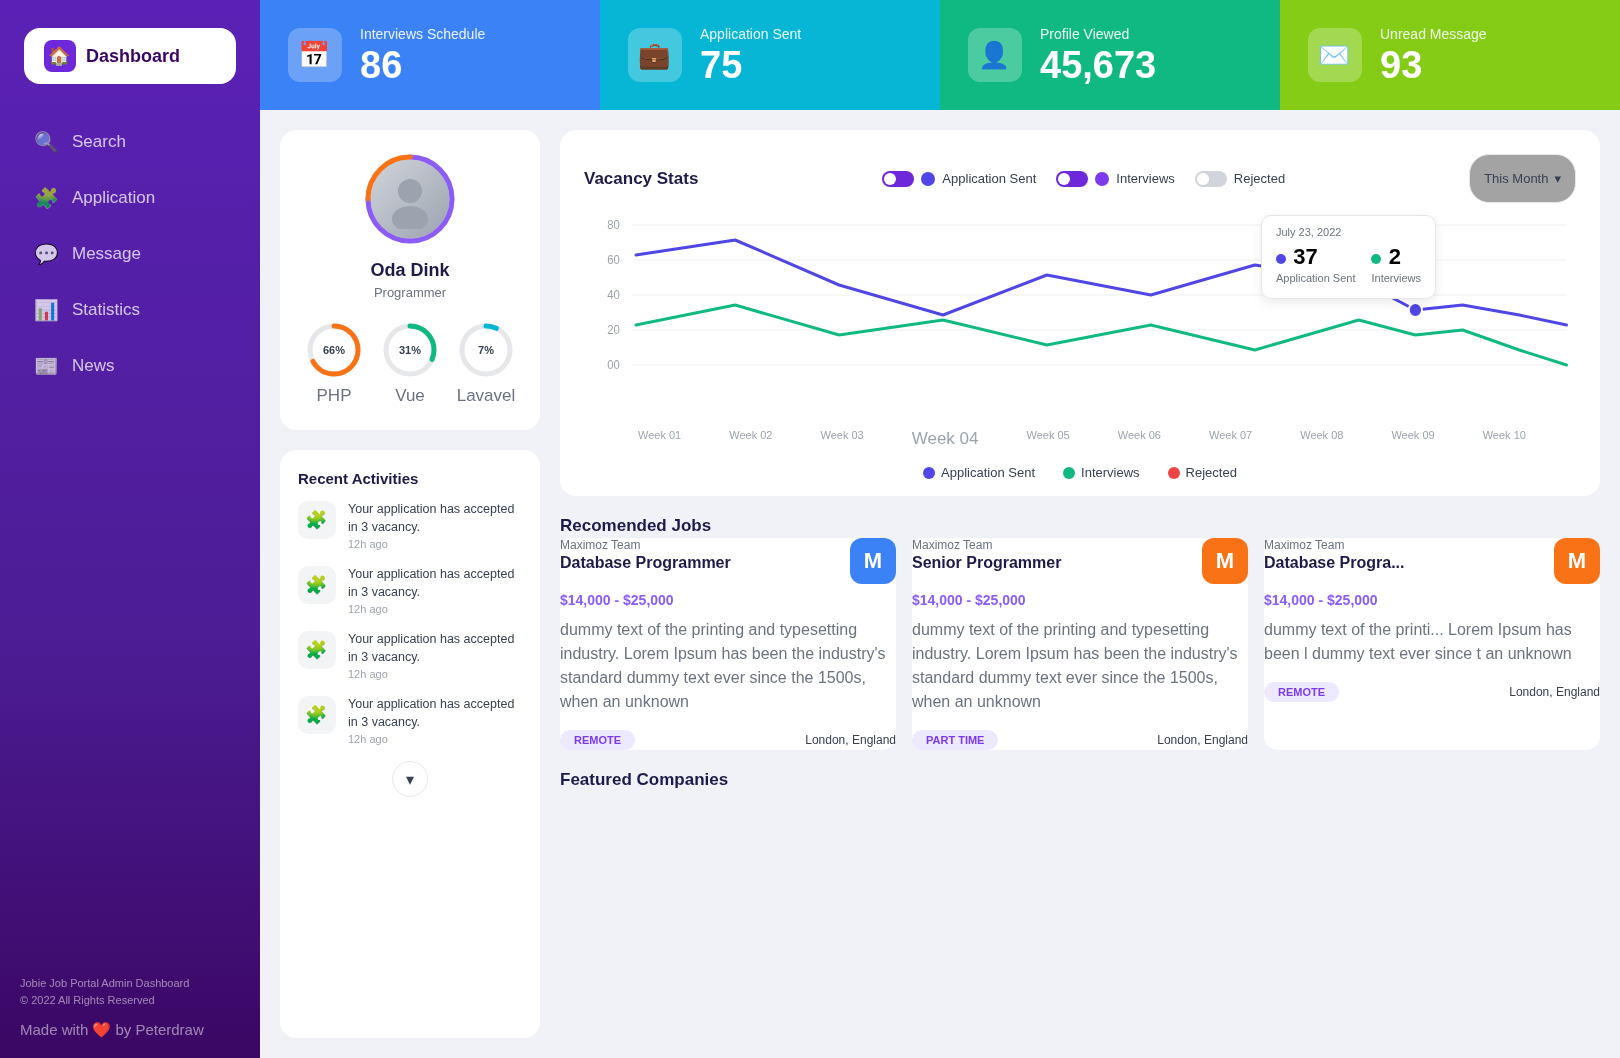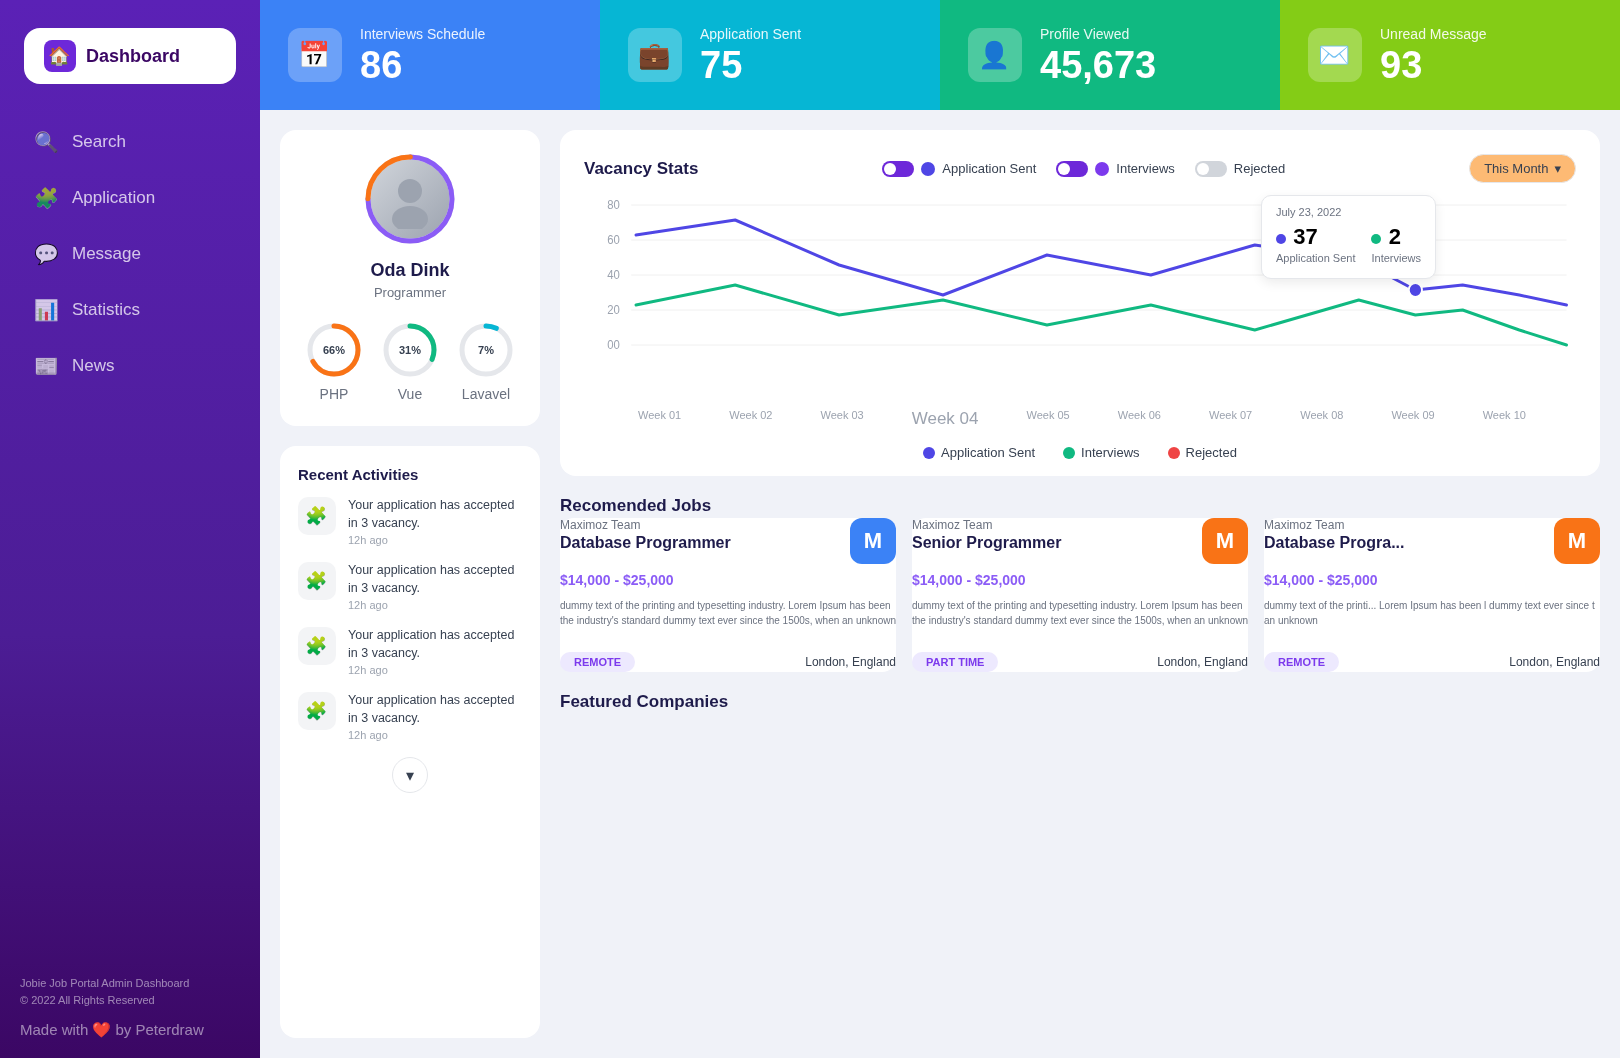--- a/index.html
+++ b/index.html
@@ -108,21 +108,21 @@
     .profile-name { font-size: 18px; font-weight: 700; color: #1e1b4b; margin-bottom: 4px; }
     .profile-role { font-size: 13px; color: #6b7280; margin-bottom: 20px; }
     .profile-skills { display: flex; gap: 16px; justify-content: center; }
     .skill-item { display: flex; flex-direction: column; align-items: center; gap: 6px; }
     .skill-ring { position: relative; width: 60px; height: 60px; }
     .skill-ring svg { width: 60px; height: 60px; transform: rotate(-90deg); }
     .skill-pct {
       position: absolute; top: 50%; left: 50%; transform: translate(-50%, -50%);
       font-size: 11px; font-weight: 700; color: #374151;
     }
-    .skill-label { font-size: 14px; color: #6b7280; }
+    .skill-label { font-size: 17px; color: #6b7280; }
 
     
     .activities-card {
       background: white; border-radius: 16px; padding: 20px 18px; flex: 1;
     }
     .activities-title { font-size: 15px; font-weight: 700; color: #1e1b4b; margin-bottom: 14px; }
     .activity-item { display: flex; align-items: flex-start; gap: 12px; margin-bottom: 16px; }
     .activity-icon {
       width: 38px; height: 38px; min-width: 38px; border-radius: 10px;
       background: #f3f4f6; display: flex; align-items: center; justify-content: center;
@@ -150,22 +150,22 @@
     .chart-legend { display: flex; align-items: center; gap: 20px; }
     .legend-item { display: flex; align-items: center; gap: 7px; font-size: 13px; color: #374151; }
     .legend-dot { width: 14px; height: 14px; border-radius: 50%; }
     .legend-toggle { width: 32px; height: 16px; border-radius: 8px; background: #d1d5db; position: relative; cursor: pointer; }
     .legend-toggle.on { background: #6d28d9; }
     .legend-toggle.on::after, .legend-toggle::after {
       content: ''; position: absolute; width: 12px; height: 12px; border-radius: 50%; background: white; top: 2px; right: 2px; transition: right 0.2s;
     }
     .legend-toggle::after { right: auto; left: 2px; }
     .this-month-btn {
-      border: 1px solid #e5e7eb; border-radius: 20px; padding: 6px 14px;
-      font-size: 13px; color: #374151; background: #fdba74; cursor: pointer;
+      border: 1px solid #e5e7eb; border-radius: 20px; padding: 16px 14px;
+      font-size: 13px; color: #374151; background: #a3a3a3; cursor: pointer;
       display: flex; align-items: center; gap: 6px;
     }
     .chart-area { position: relative; height: 220px; }
     .chart-svg { width: 100%; height: 100%; }
     .chart-tooltip {
       position: absolute; right: 140px; top: 10px;
       background: white; border: 1px solid #e5e7eb; border-radius: 10px;
       padding: 10px 14px; box-shadow: 0 4px 12px rgba(0,0,0,0.08);
       font-size: 12px;
       margin-left: 8px;
@@ -192,21 +192,21 @@
     .job-company { font-size: 12px; color: #6b7280; }
     .job-title { font-size: 16px; font-weight: 700; color: #1e1b4b; margin: 2px 0 6px; }
     .job-logo {
       width: 46px; height: 46px; border-radius: 12px;
       display: flex; align-items: center; justify-content: center;
       font-size: 22px; color: white; font-weight: 800;
     }
     .job-logo.blue-logo { background: #3b82f6; }
     .job-logo.orange-logo { background: #f97316; }
     .job-salary { color: #8b5cf6; font-size: 14px; font-weight: 600; margin-bottom: 10px; }
-    .job-desc { font-size: 10px; color: #6b7280; line-height: 1.5; margin-bottom: 24px; }
+    .job-desc { font-size: 16px; color: #6b7280; line-height: 1.5; margin-bottom: 16px; }
     .job-footer { display: flex; align-items: center; justify-content: space-between; }
     .job-tag {
       background: #ede9fe; color: #7c3aed; font-size: 11px; font-weight: 600;
       border-radius: 20px; padding: 4px 14px;
     }
     .job-location { font-size: 12px; color: #374151; font-weight: 500; }
 
     
     .featured-section { padding: 0 20px 20px; }
     .featured-title { font-size: 17px; font-weight: 700; color: #1e1b4b; margin-bottom: 14px; }

